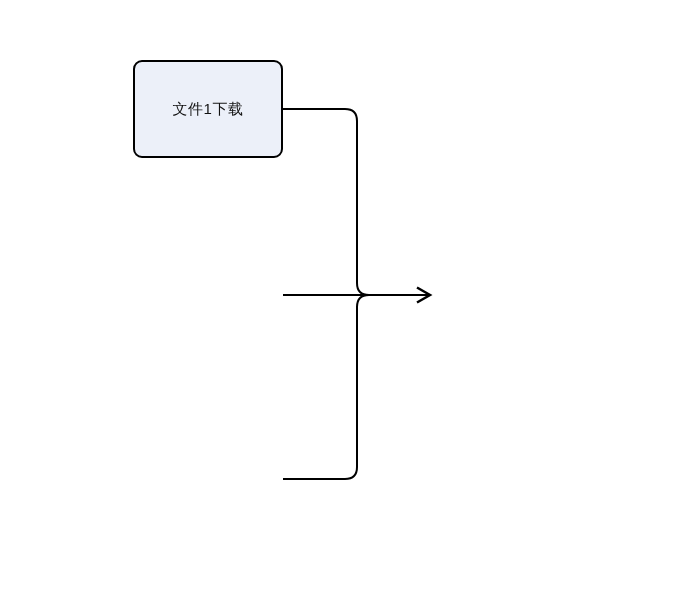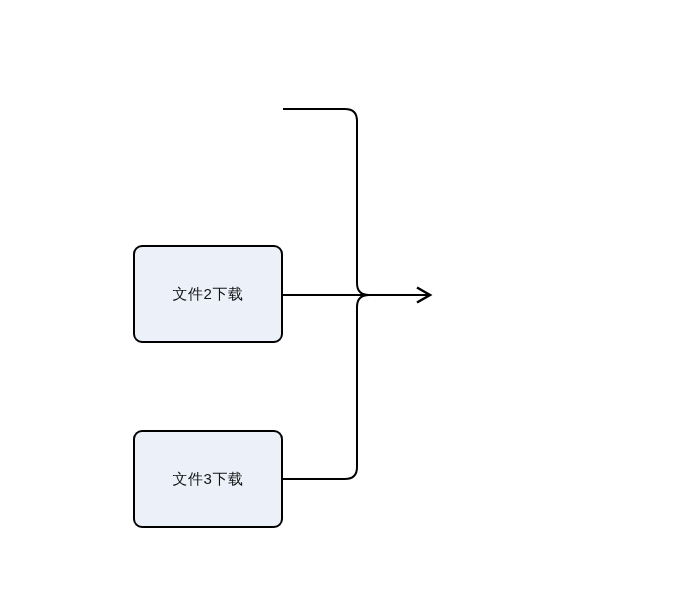--- a/index.html
+++ b/index.html
@@ -66,23 +66,20 @@
 
     <path class="edge" d="M 283 109 L 345 109 Q 357 109 357 121 L 357 283 Q 357 295 369 295"></path>
 
     <path class="edge" d="M 283 479 L 345 479 Q 357 479 357 467 L 357 307 Q 357 295 369 295"></path>
 
     <path class="edge" d="M 283 295 L 429 295"></path>
 
     <path class="arrowhead" d="M 417 287.5 L 430 295 L 417 302.5"></path>
   </svg>
 
-
-  <div class="node" style="left:133px; top:245px; width:150px; height:98px;">
-    <span class="node-label">文件2下载</span>
+  <div class="node" style="left:133px; top:60px; width:150px; height:98px;">
+    <span class="node-label">文件1下载</span>
   </div>
 
-  <div class="node" style="left:133px; top:430px; width:150px; height:98px;">
-    <span class="node-label">文件3下载</span>
-  </div>
+
 
 
 </div>
 
 </body></html>

